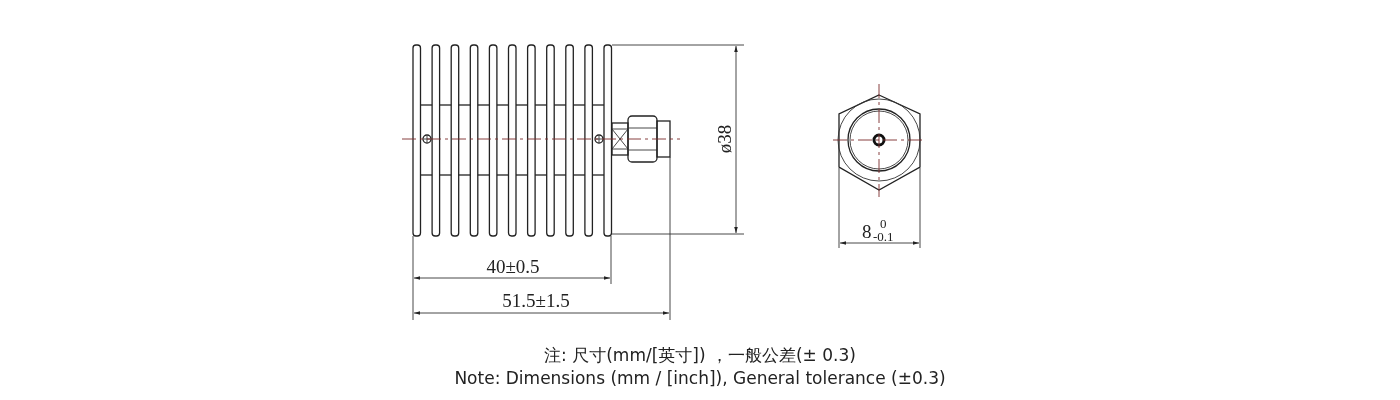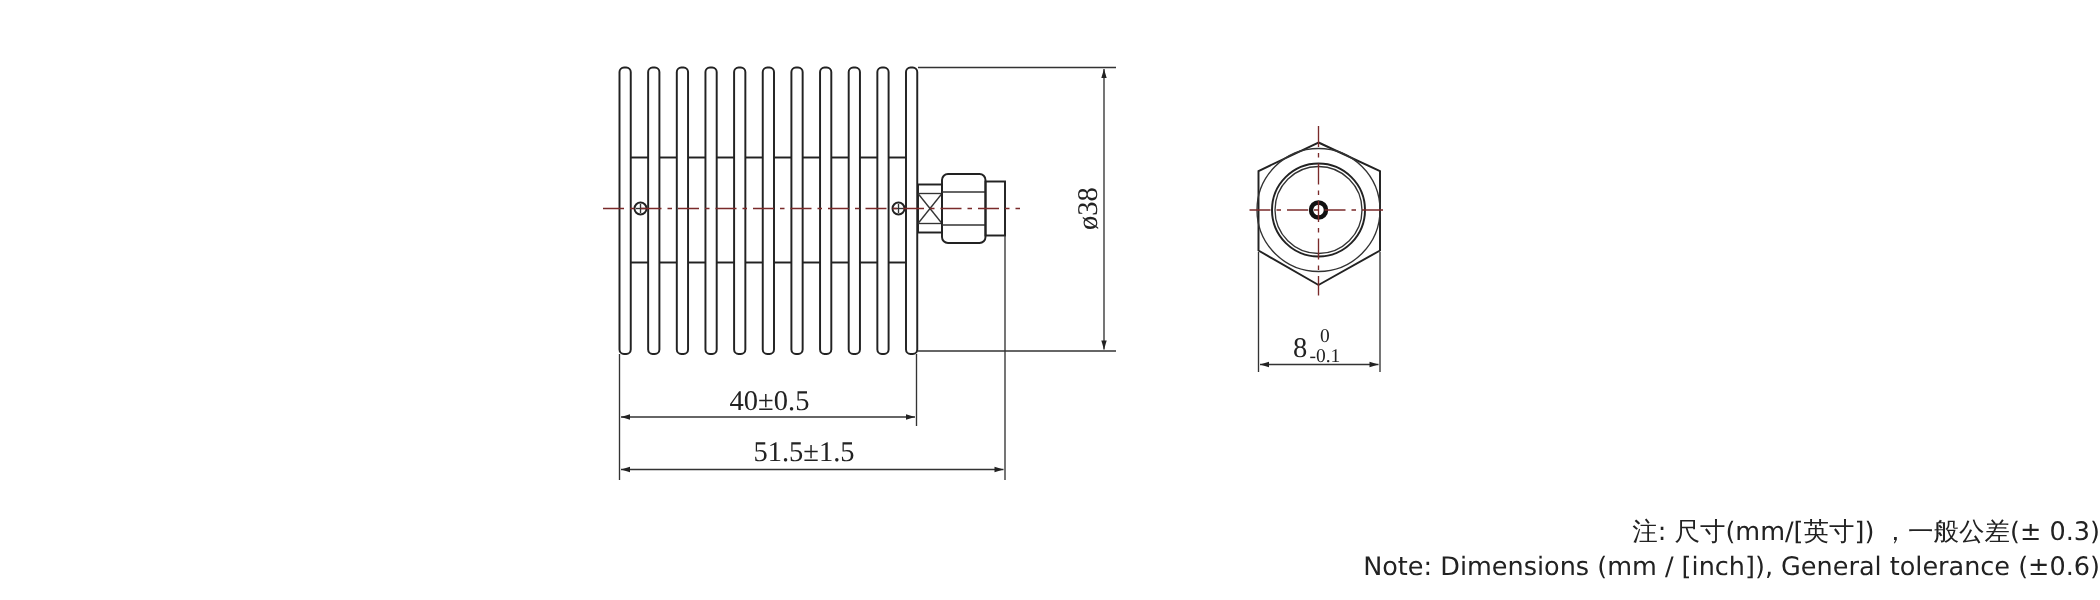--- a/index.html
+++ b/index.html
@@ -3,21 +3,21 @@
 <meta charset="utf-8">
 <style>
   html, body { margin: 0; padding: 0; background: #ffffff; }
   body { width: 1400px; height: 400px; position: relative; overflow: hidden; font-family: "DejaVu Sans", sans-serif; }
   #drawing { position: absolute; left: 0; top: 0; width: 1400px; height: 340px; }
   .ln { stroke: #222; stroke-width: 1.3; fill: none; }
   .thin { stroke: #333; stroke-width: 0.9; fill: none; }
   .center { stroke: #7a2a2a; stroke-width: 0.9; stroke-dasharray: 14 4 3 4; fill: none; }
   .dimtxt { font-family: "Liberation Serif", serif; font-size: 19px; fill: #222; }
   .dimsmall { font-family: "Liberation Serif", serif; font-size: 13px; fill: #222; }
-  .notes { position: absolute; left: 0; top: 344px; width: 1400px; text-align: right; color: #222; font-size: 17px; line-height: 23px; font-family: "DejaVu Sans", sans-serif; }
+  .notes { position: absolute; left: 0; top: 344px; width: 1400px; text-align: center; color: #222; font-size: 17px; line-height: 23px; font-family: "DejaVu Sans", sans-serif; }
   .notes div { white-space: nowrap; }
 </style>
 </head>
 <body>
 
 <svg id="drawing" viewBox="0 0 1400 340" xmlns="http://www.w3.org/2000/svg">
   <defs>
     <marker id="arr" viewBox="0 0 10 10" refX="10" refY="5" markerWidth="9" markerHeight="6" orient="auto-start-reverse" markerUnits="userSpaceOnUse">
       <path d="M0,2 L10,5 L0,8 z" fill="#222"></path>
     </marker>
@@ -120,14 +120,14 @@
       <line x1="840" y1="243" x2="919" y2="243" class="thin" marker-start="url(#arr)" marker-end="url(#arr)"></line>
       <text x="862" y="238" class="dimtxt">8</text>
       <text x="880" y="228" class="dimsmall">0</text>
       <text x="873" y="241" class="dimsmall">-0.1</text>
     </g>
   </g>
 </svg>
 
 <div class="notes">
   <div>注: 尺寸(mm/[英寸]) ，一般公差(± 0.3)</div>
-  <div>Note: Dimensions (mm / [inch]), General tolerance (±0.6)</div>
+  <div>Note: Dimensions (mm / [inch]), General tolerance (±0.3)</div>
 </div>
 
 </body></html>

